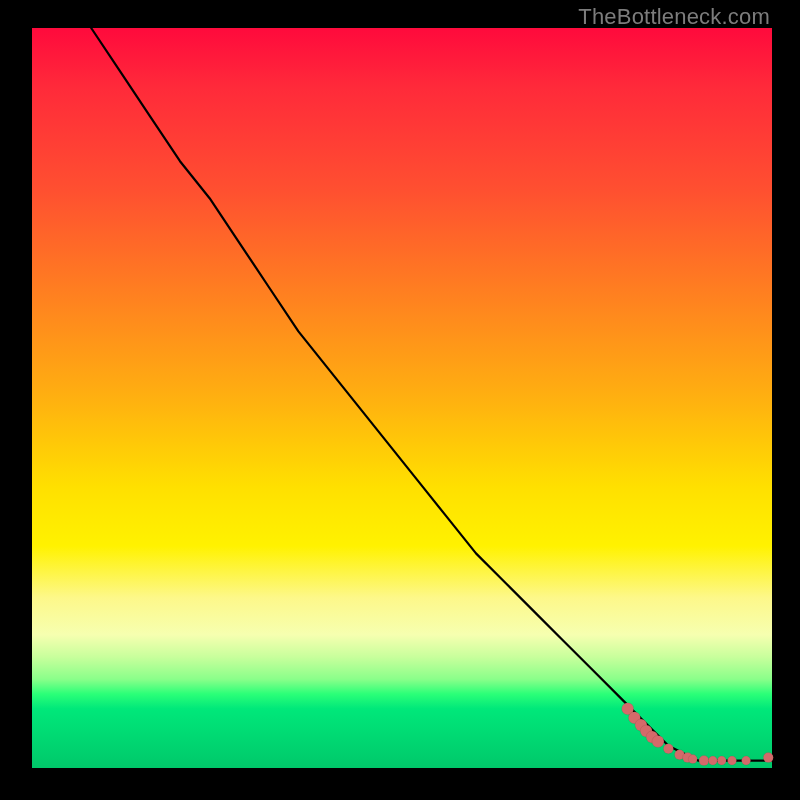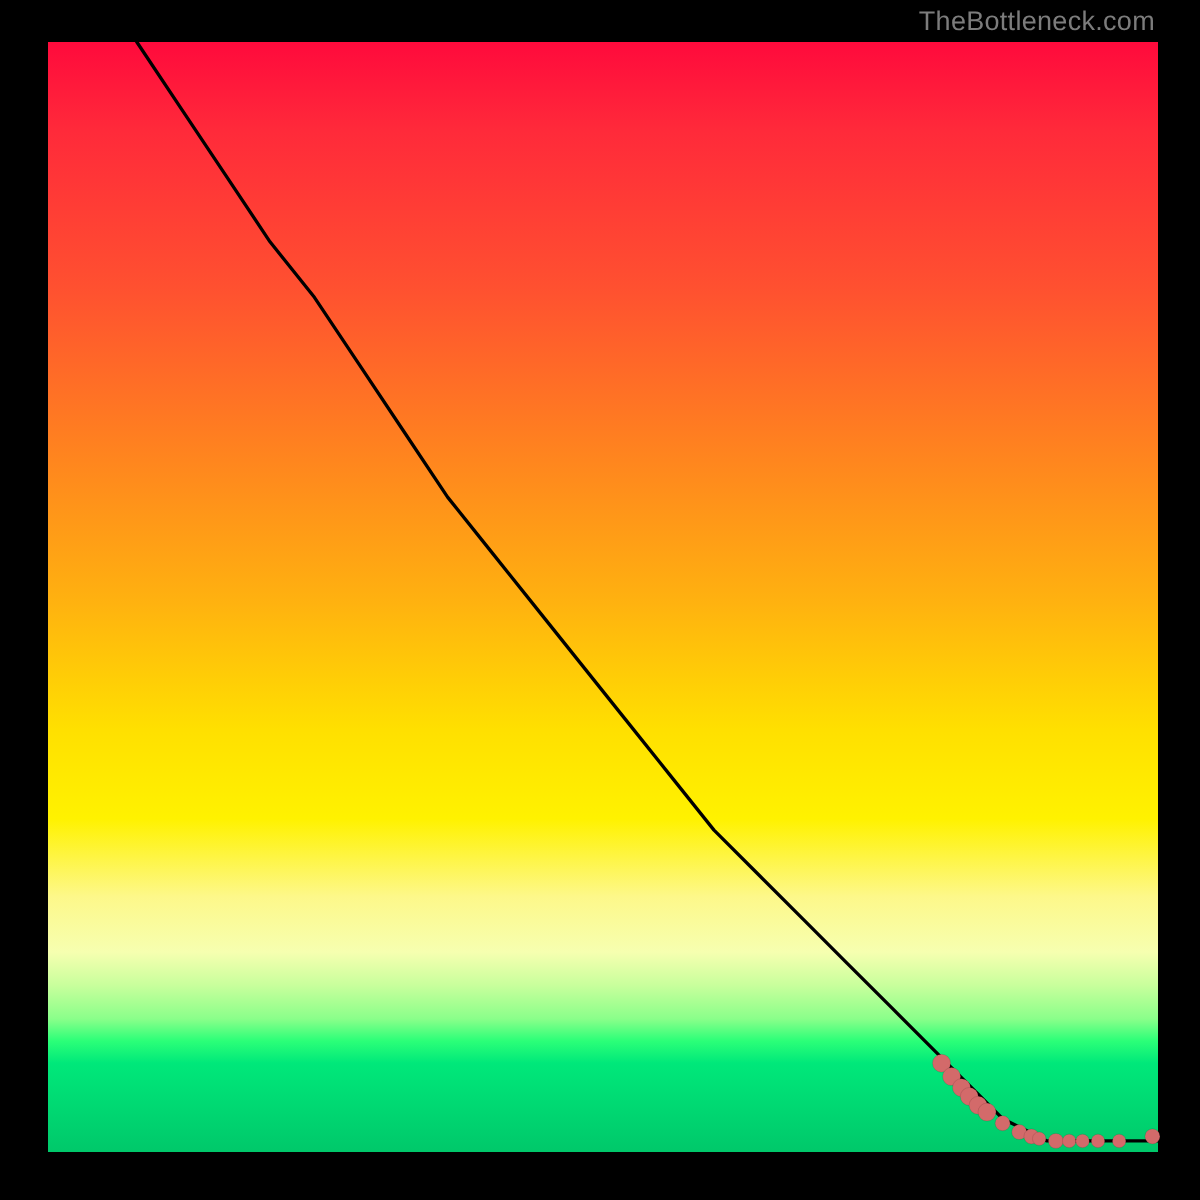--- a/index.html
+++ b/index.html
@@ -39,21 +39,21 @@
       #2bff78 90%,
       #00e87a 92%,
       #00c86a 100%
     );
   }
   .watermark {
     position: absolute;
     top: 4px;
     right: 30px;
     color: #7c7c7c;
-    font-size: 18px;
+    font-size: 22px;
     font-weight: 500;
     letter-spacing: 0.2px;
   }
   svg.curve {
     position: absolute;
     left: 0; top: 0;
     width: 740px; height: 740px;
     overflow: visible;
   }
   .line-path {

